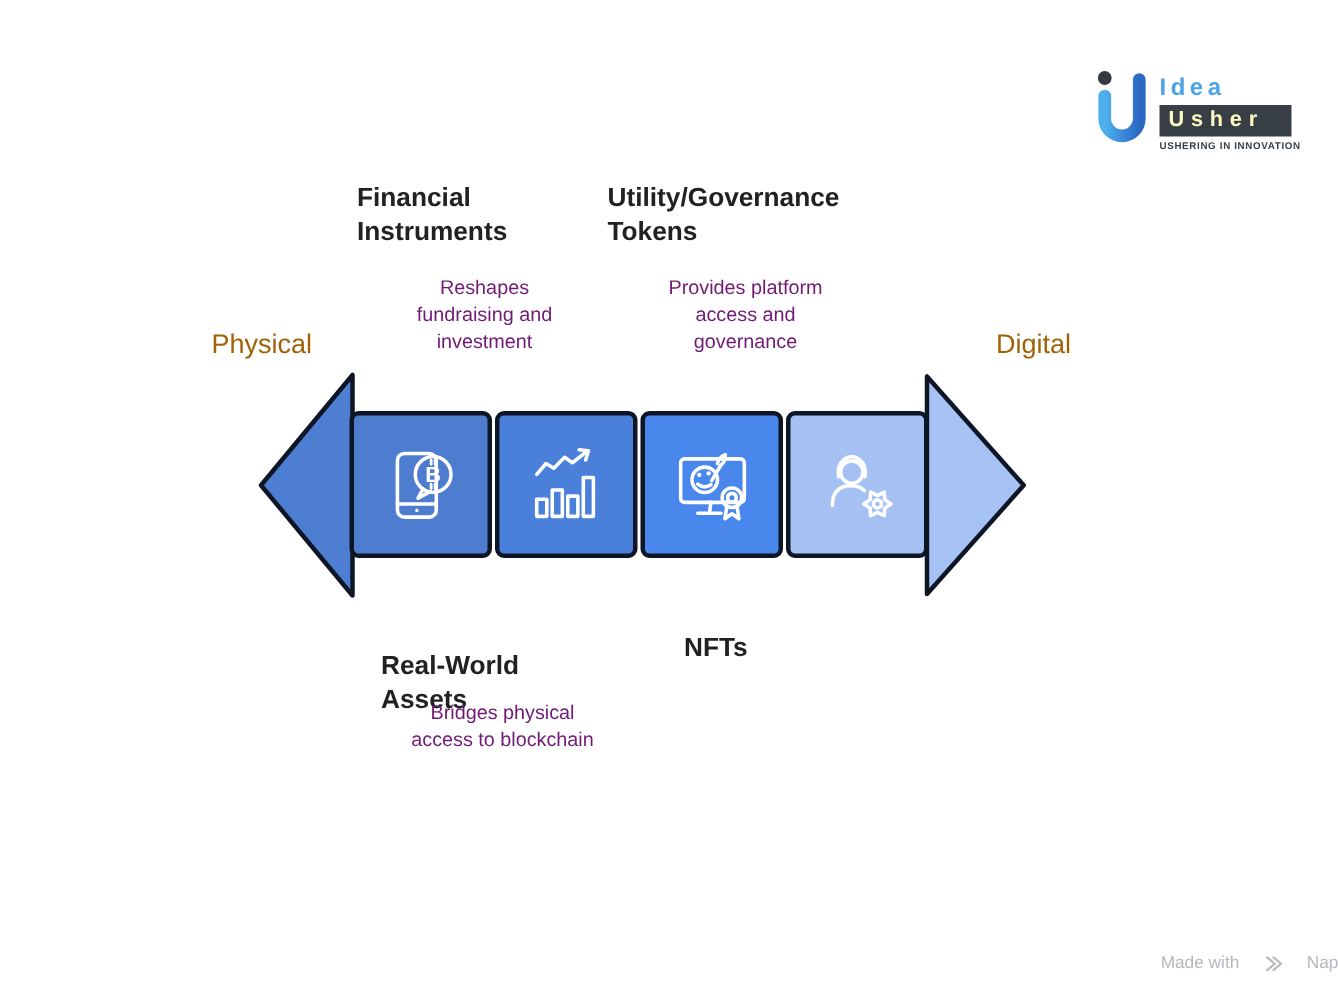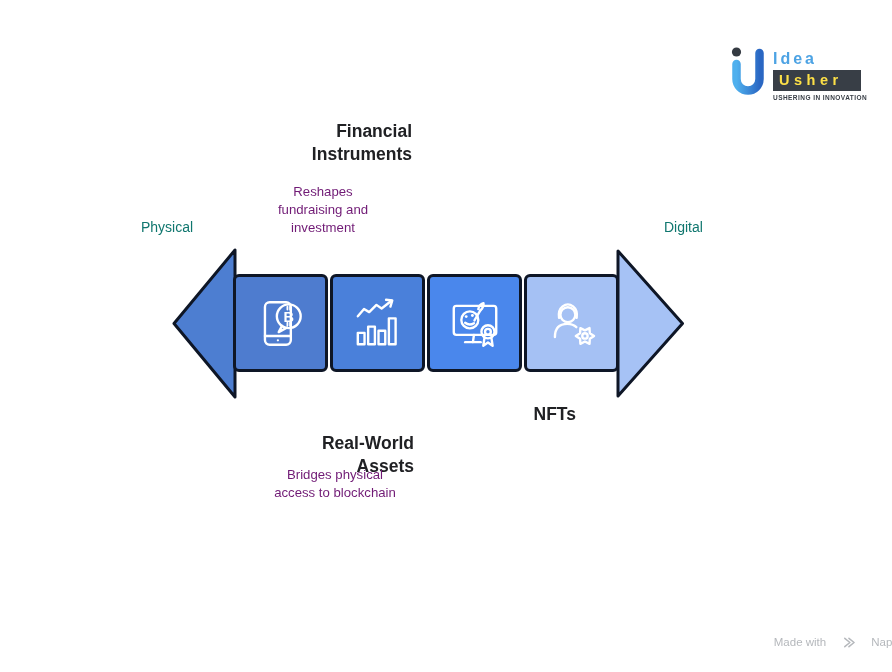--- a/index.html
+++ b/index.html
@@ -10,21 +10,21 @@
     height: 672px;
     background: #ffffff;
     overflow: hidden;
     font-family: "Liberation Sans", sans-serif;
     margin-left: 25px;
   }
 
   
   .item-title {
     position: absolute;
-    text-align: right;
+    text-align: left;
     white-space: pre-line;
     font-size: 17.5px;
     font-weight: 700;
     line-height: 1.3;
     color: #202124;
   }
   .item-desc {
     position: absolute;
     text-align: center;
     white-space: pre-line;
@@ -32,27 +32,27 @@
     font-weight: 400;
     line-height: 1.36;
     color: #701a75;
   }
   .t0 { left: 213px; top: 120px; width: 174px; }
   .d0 { left: 218px; top: 183px; width: 160px; }
   .t1 { left: 380px; top: 120px; width: 185px; }
   .d1 { left: 392px; top: 183px; width: 160px; }
   .t2 { left: 229px; top: 432px; width: 160px; }
   .d2 { left: 220px; top: 466px; width: 180px; }
-  .t3 { left: 431px; top: 403px; width: 120px; }
+  .t3 { left: 431px; top: 420px; width: 120px; }
   .d3 { left: 410px; top: 446px; width: 160px; }
 
   .side-label {
     position: absolute;
-    font-size: 14px;
-    color: #0f766e;
+    font-size: 18px;
+    color: #a16207;
   }
   .physical { left: 116px; top: 219px; }
   .digital  { left: 639px; top: 219px; text-align: center; }
 
   
   .arrowhead { position: absolute; }
   .ah-left  { left: 147px; top: 248px; }
   .ah-right { left: 591px; top: 249px; }
   .segment {
     position: absolute;
@@ -86,21 +86,21 @@
   .logo-text { display: flex; flex-direction: column; margin-top: 5px; }
   .logo-idea {
     font-size: 16px;
     font-weight: 700;
     letter-spacing: 3px;
     color: #4da3e4;
   }
   .logo-usher-box {
     margin-top: 2px;
     background: #383e46;
-    color: #fde047;
+    color: #fef9c3;
     font-size: 14.5px;
     font-weight: 700;
     letter-spacing: 4.5px;
     padding: 2px 3px 3px 6px;
     width: 88px;
   }
   .logo-tagline {
     margin-top: 3px;
     font-size: 6.5px;
     font-weight: 700;
@@ -143,20 +143,25 @@
       <div class="logo-usher-box">Usher</div>
       <div class="logo-tagline">USHERING IN INNOVATION</div>
     </div>
   </div>
 
   <div class="item-title t0">Financial
 Instruments</div>
   <div class="item-desc d0">Reshapes
 fundraising and
 investment</div>
+  <div class="item-title t1">Utility/Governance
+Tokens</div>
+  <div class="item-desc d1">Provides platform
+access and
+governance</div>
 
   <div class="side-label physical">Physical</div>
   <div class="side-label digital">Digital</div>
 
   <svg class="arrowhead ah-left" width="66" height="151" viewBox="0 0 66 151">
     <polygon points="63,2 63,149 2,75.5" stroke="#0e1626" stroke-width="3" stroke-linejoin="round" style="fill: rgb(77, 126, 209);"></polygon>
   </svg>
 
   <div class="segment s0" style="background: rgb(78, 124, 207);">
     <svg class="seg-icon" width="58" height="58" viewBox="0 0 56 56">

